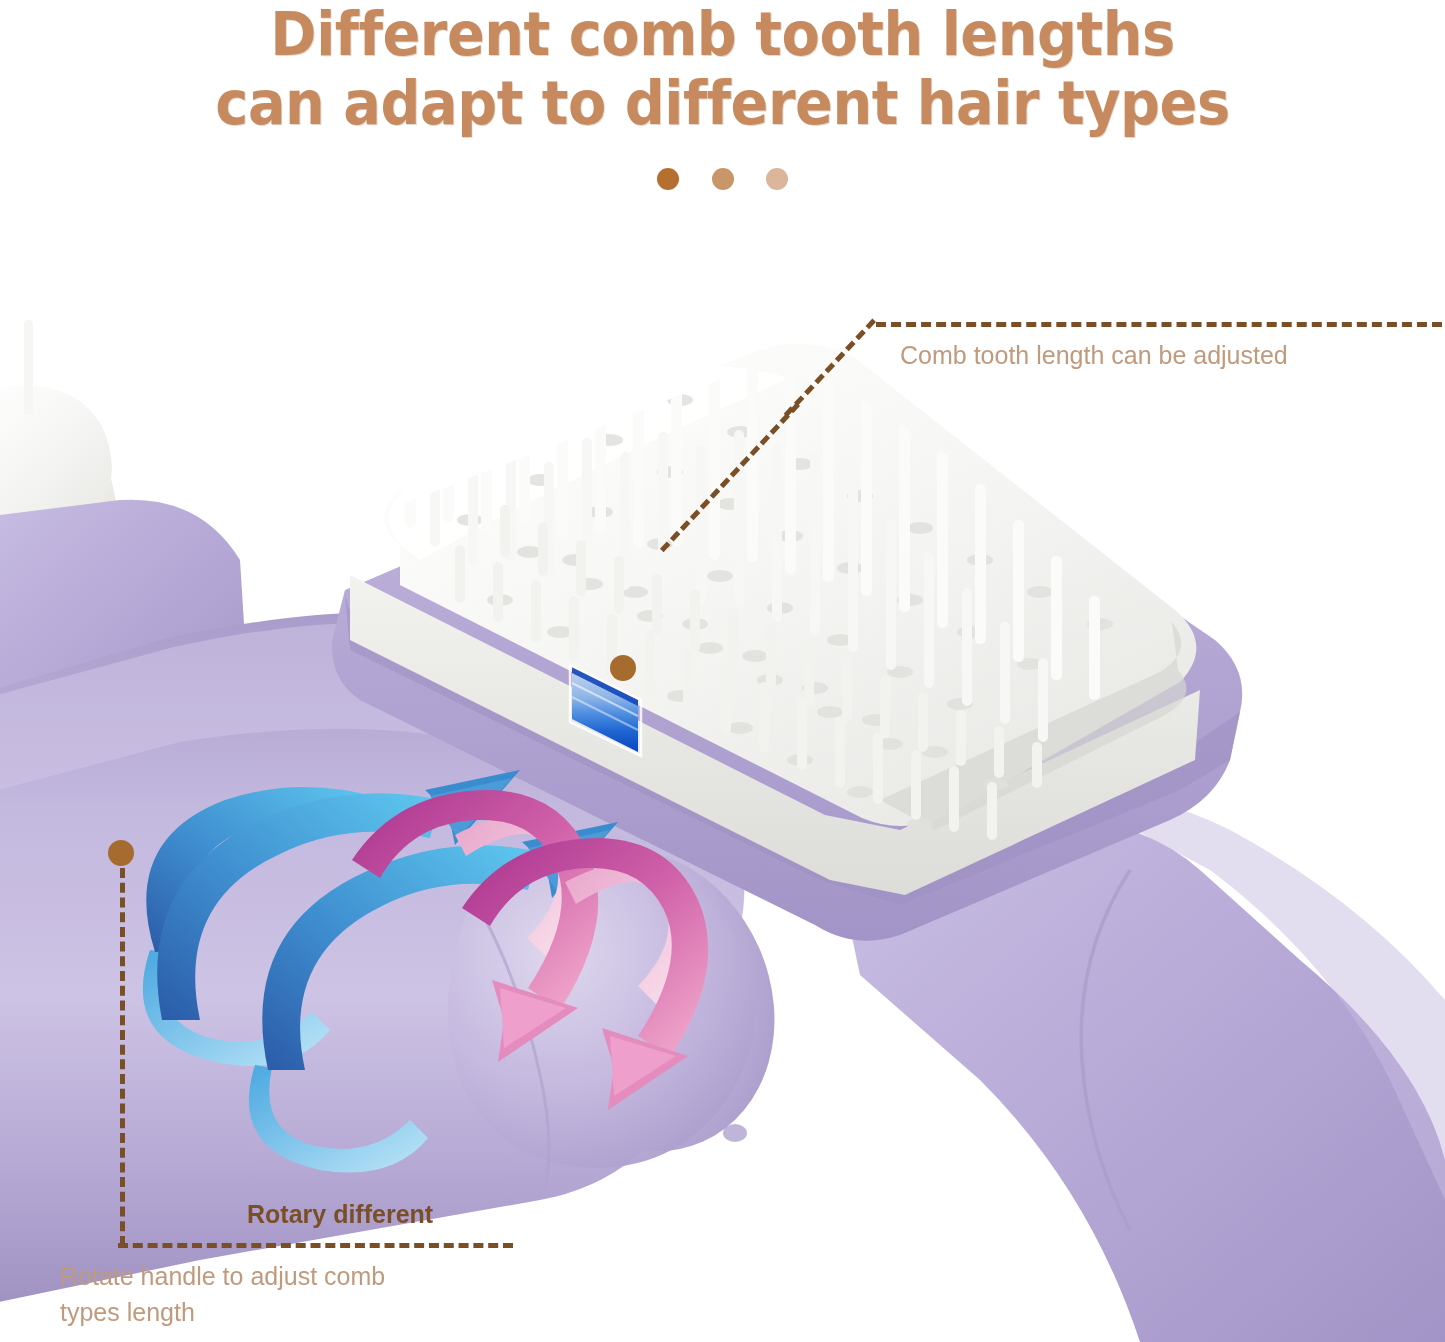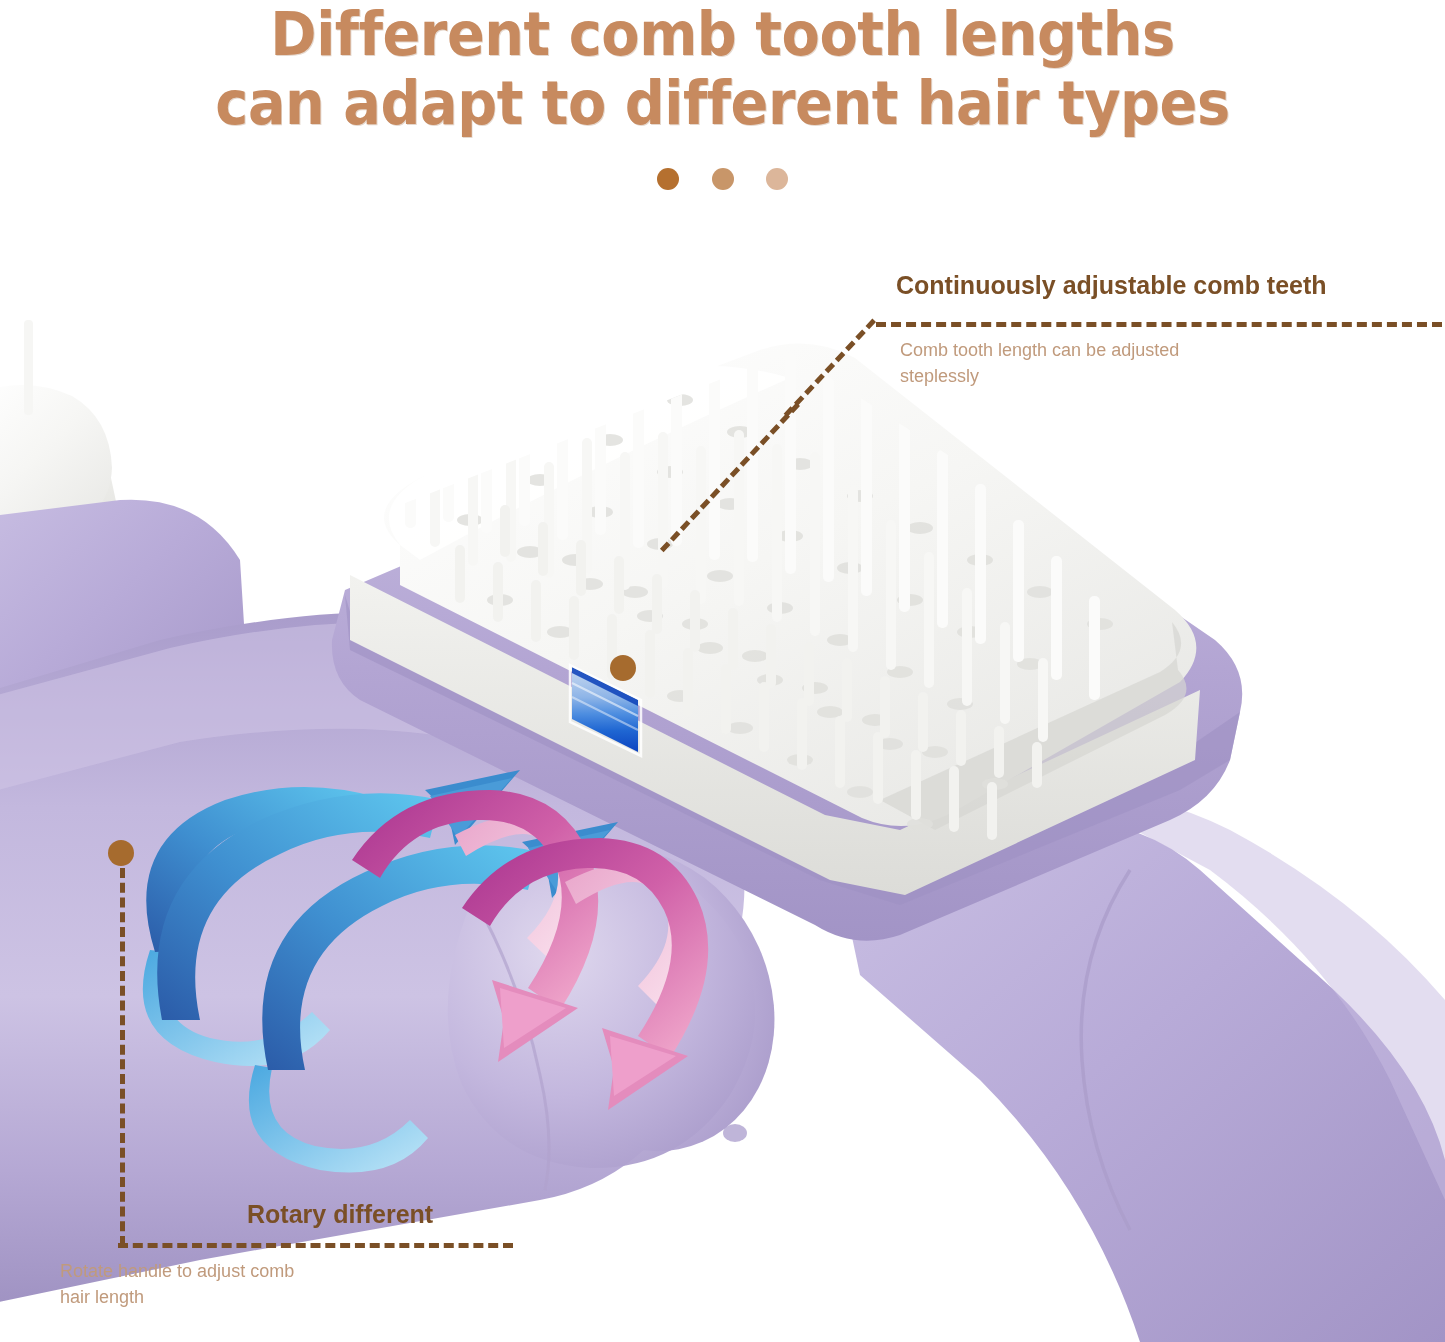--- a/index.html
+++ b/index.html
@@ -59,21 +59,21 @@
   
   .callout-heading {
     position: absolute;
     font-weight: bold;
     font-size: 25px;
     color: #7a4f26;
     white-space: nowrap;
   }
   .callout-body {
     position: absolute;
-    font-size: 18px;
+    font-size: 25px;
     color: #c09a7c;
     line-height: 1.45;
   }
 
   
   .dash-h {
     position: absolute;
     height: 0;
     border-top: 5px dashed #7a4f26;
   }
@@ -411,41 +411,39 @@
     <div class="title-line l1">Different comb tooth lengths</div>
     <div class="title-line l2">can adapt to different hair types</div>
   </div>
 
   <div class="dots">
     <span class="dot" style="background:#b5702f"></span>
     <span class="dot" style="background:#c89669"></span>
     <span class="dot" style="background:#dcb69a"></span>
   </div>
 
-  <div class="callout-heading" style="left:896px; top:271px;">Continuously adjustable comb teeth</div>
 
   <div class="dash-h" style="left:876px; top:322px; width:566px;"></div>
 
   <div class="dash-diag" style="left:876px; top:322px; width:130px; transform:rotate(133deg);"></div>
 
   <div class="dash-diag" style="left:800px; top:406px; width:200px; transform:rotate(133deg);"></div>
 
   <div class="anchor-dot" style="left:610px; top:655px;"></div>
 
   <div class="callout-body" style="left:900px; top:337px; width:520px;">
     <div>Comb tooth length can be adjusted</div>
-    <div>steplessly</div>
   </div>
 
   <div class="callout-heading" style="left:247px; top:1200px;">Rotary different</div>
 
   <div class="dash-h" style="left:118px; top:1243px; width:395px;"></div>
 
   <div class="dash-v" style="left:120px; top:868px; height:378px;"></div>
 
   <div class="anchor-dot" style="left:108px; top:840px;"></div>
 
   <div class="callout-body" style="left:60px; top:1258px; width:455px; text-align:left;">
     <div>Rotate handle to adjust comb</div>
-    <div>hair length</div>
+    <div>types length</div>
   </div>
 
 </div>
 
 </body></html>

